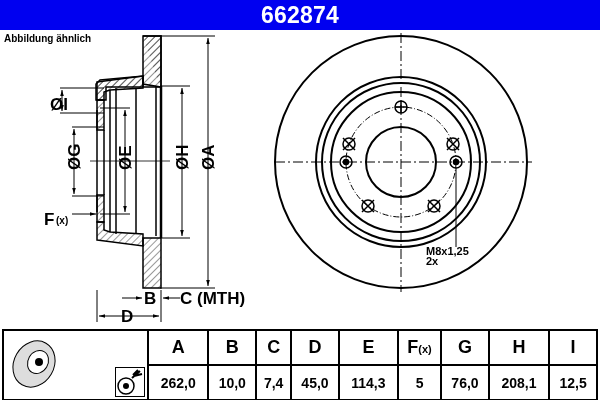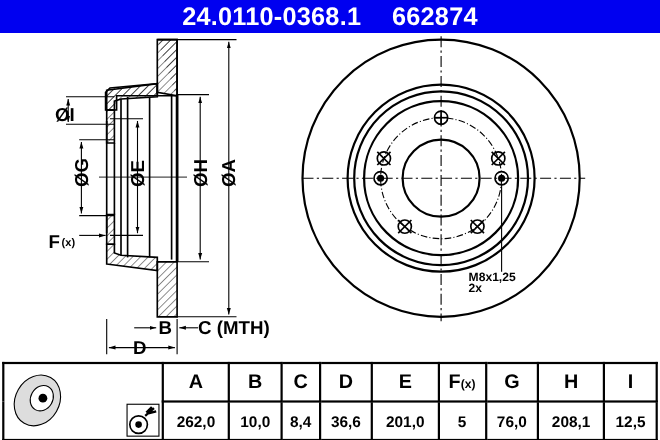--- a/index.html
+++ b/index.html
@@ -14,25 +14,25 @@
   table.spec tr.h td{height:33px;font-size:18px;}
   table.spec tr.v td{height:33px;font-size:14px;margin-left:28px;}
   table.spec td.img{border:2px solid #000;position:relative;width:143px;}
   .sub{font-size:11px;}
   .lbl{font-family:"Liberation Sans",sans-serif;font-weight:bold;}
 </style>
 </head>
 <body>
 
 <div class="header">
-  <span>24.0110-0368.1</span>
   <span>662874</span>
 </div>
 
 <div class="note">
+  <div>Abbildung ähnlich</div>
 </div>
 
 <svg class="draw" width="600" height="330" viewBox="0 0 600 330">
   <defs>
     <pattern id="hatch" width="5" height="5" patternUnits="userSpaceOnUse" patternTransform="rotate(45)">
       <line x1="0" y1="0" x2="0" y2="5" stroke="#000" stroke-width="0.8"></line>
     </pattern>
     <marker id="ar" viewBox="0 0 10 10" refX="10" refY="5" markerWidth="6" markerHeight="6" orient="auto-start-reverse">
       <path d="M0,2 L10,5 L0,8 z" fill="#000"></path>
     </marker>
@@ -157,22 +157,22 @@
     <td>D</td>
     <td>E</td>
     <td><span>F</span><span class="sub">(x)</span></td>
     <td>G</td>
     <td>H</td>
     <td>I</td>
   </tr>
   <tr class="v">
     <td>262,0</td>
     <td>10,0</td>
-    <td>8,4</td>
-    <td>36,6</td>
-    <td>201,0</td>
+    <td>7,4</td>
+    <td>45,0</td>
+    <td>114,3</td>
     <td>5</td>
     <td>76,0</td>
     <td>208,1</td>
     <td>12,5</td>
   </tr>
 </tbody>
   </table>
 
 </body></html>

